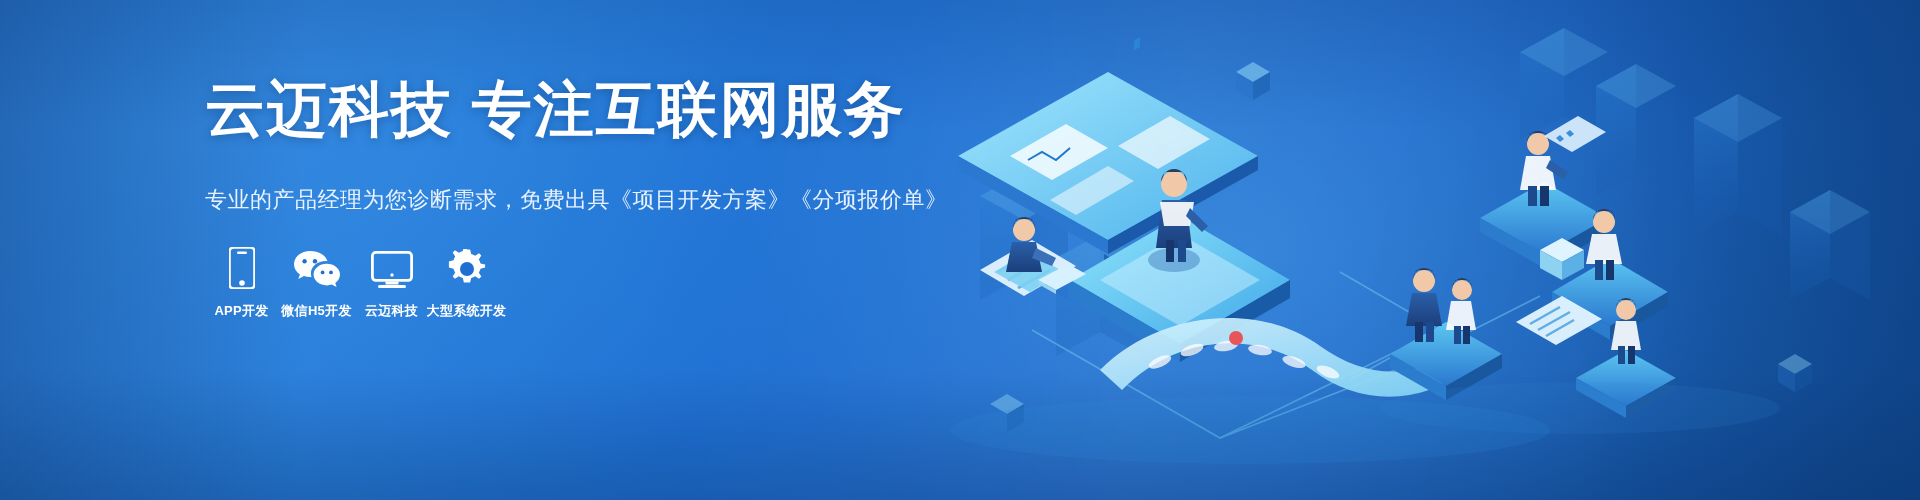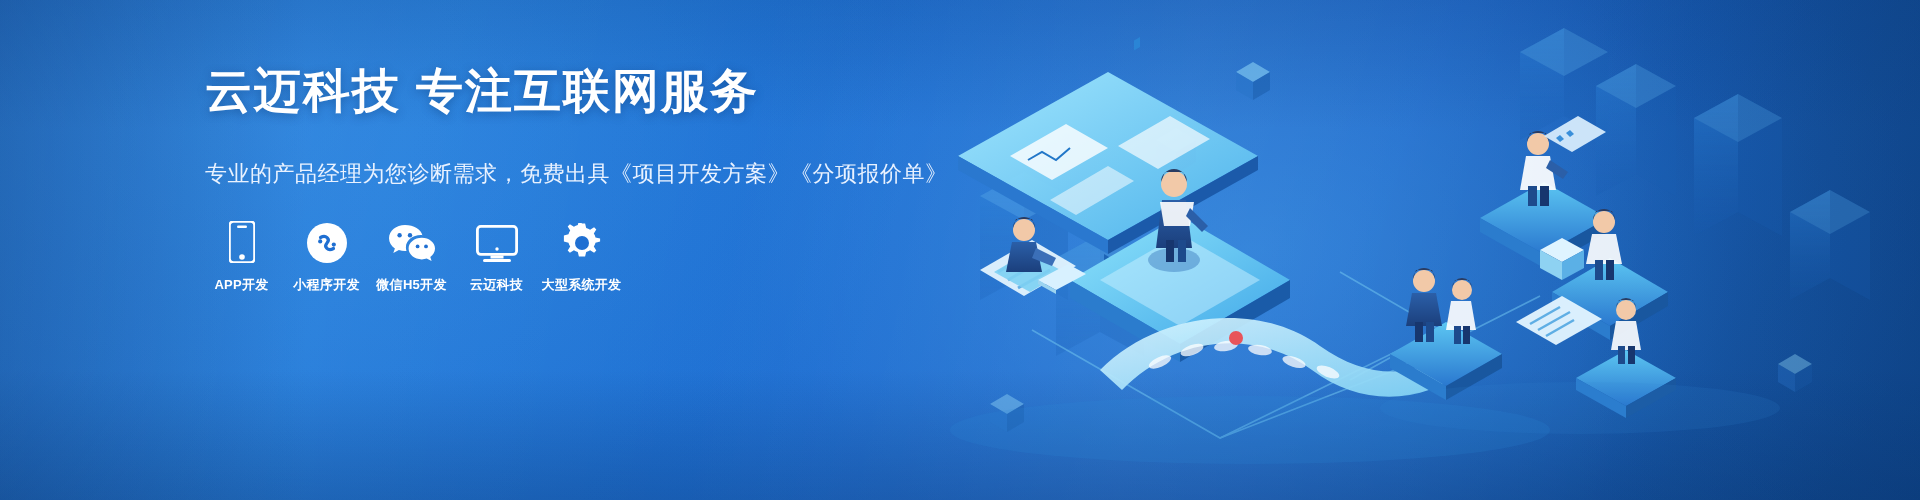--- a/index.html
+++ b/index.html
@@ -21,33 +21,33 @@
   .vignette{
     position:absolute;inset:0;pointer-events:none;
     background:
       linear-gradient(to right, rgba(6,48,104,0.30) 0%, rgba(6,48,104,0.0) 16%, rgba(6,48,104,0) 82%, rgba(6,48,104,0.26) 100%),
       linear-gradient(to bottom, rgba(8,56,120,0.18) 0%, rgba(0,0,0,0) 26%, rgba(0,0,0,0) 74%, rgba(7,48,104,0.30) 100%);
   }
 
   
   .content{position:absolute;left:205px;top:62px;width:760px;z-index:6;}
   .headline{
-    font-size:47px;line-height:1.08;font-weight:bold;color:#ffffff;
+    font-size:60px;line-height:1.08;font-weight:bold;color:#ffffff;
     letter-spacing:2px;white-space:nowrap;
     text-shadow:0 2px 10px rgba(4,40,92,0.35);
-    margin:4px 0 0 0;
+    margin:16px 0 0 0;
   }
   .subline{
     font-size:22px;line-height:34px;color:#e9f2ff;letter-spacing:0.5px;
     white-space:nowrap;font-weight:normal;
   }
   .sub-wrap{margin-top:40px;}
 
   
-  .services{display:flex;gap:12px;margin-top:26px;}
+  .services{display:flex;gap:2px;margin-top:26px;}
   .service{
     width:73px;display:flex;flex-direction:column;align-items:center;cursor:pointer;
   }
   .svc-ico{height:46px;display:flex;align-items:flex-end;justify-content:center;}
   .svc-ico svg{display:block;}
   .svc-label{
     margin-top:13px;font-size:13px;color:#ffffff;white-space:nowrap;font-weight:bold;
     letter-spacing:0.3px;
   }
 
@@ -332,31 +332,20 @@
         <span class="svc-ico">
           <svg width="26" height="42" viewBox="0 0 26 42" xmlns="http://www.w3.org/2000/svg">
             <rect x="0.5" y="0.5" width="25" height="41" rx="4" ry="4" fill="none" stroke="#ffffff" stroke-width="2.6"></rect>
             <rect x="8" y="4.5" width="10" height="2.4" rx="1.2" fill="#ffffff"></rect>
             <circle cx="13" cy="36" r="2.8" fill="#ffffff"></circle>
           </svg>
         </span>
         <span class="svc-label">APP开发</span>
       </div>
 
-      <div class="service">
-        <span class="svc-ico">
-          <svg width="40" height="40" viewBox="0 0 40 40" xmlns="http://www.w3.org/2000/svg">
-            <circle cx="20" cy="20" r="20" fill="#ffffff"></circle>
-            <path d="M13.5 14.5 c5.5 -3 10 1.5 6.5 5.5 c-3.5 4 1 8.5 6.5 5.5" fill="none" stroke="#1f6fd2" stroke-width="3.2" stroke-linecap="round"></path>
-            <circle cx="13.2" cy="18.4" r="2.1" fill="#1f6fd2"></circle>
-            <circle cx="26.8" cy="21.6" r="2.1" fill="#1f6fd2"></circle>
-          </svg>
-        </span>
-        <span class="svc-label">小程序开发</span>
-      </div>
 
       <div class="service">
         <span class="svc-ico">
           <svg width="46" height="40" viewBox="0 0 46 40" xmlns="http://www.w3.org/2000/svg">
             <path d="M16 2 C7.2 2 0 7.9 0 15.2 c0 4.1 2.3 7.8 5.9 10.2 L4.3 30 l5.6 -2.9
                      c1.9 .6 4 .9 6.1 .9 c.5 0 1 0 1.5 -.1 c-.4 -1.1 -.6 -2.3 -.6 -3.5
                      c0 -6.8 6.7 -12.3 15 -12.3 c.5 0 1 0 1.5 .1 C32.2 6.6 24.9 2 16 2 Z" fill="#ffffff"></path>
             <circle cx="10.6" cy="12.2" r="2.2" fill="#1f6fd2"></circle>
             <circle cx="21" cy="12.2" r="2.2" fill="#1f6fd2"></circle>
             <path d="M46 25.6 c0 -6 -5.9 -10.8 -13.2 -10.8 c-7.3 0 -13.2 4.8 -13.2 10.8

